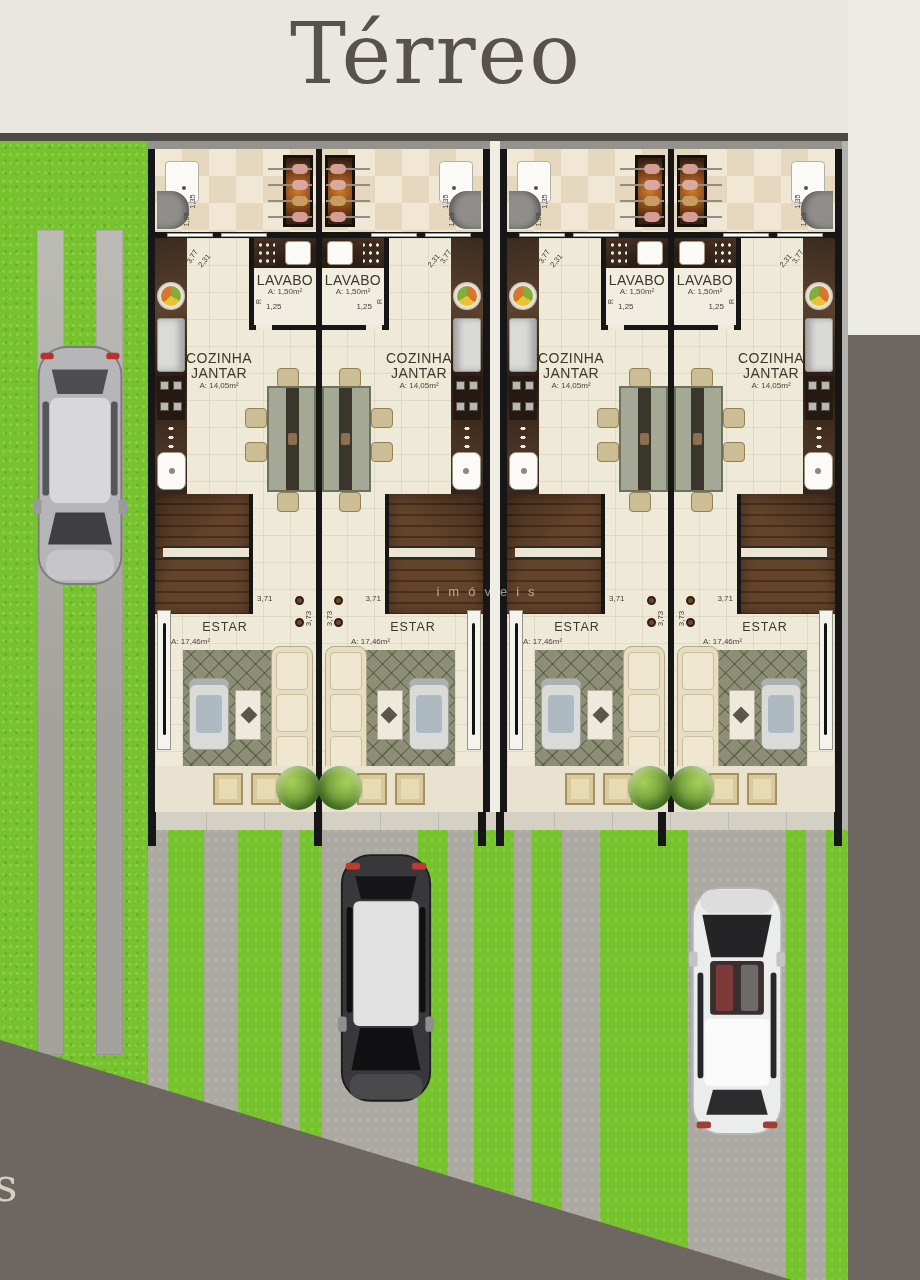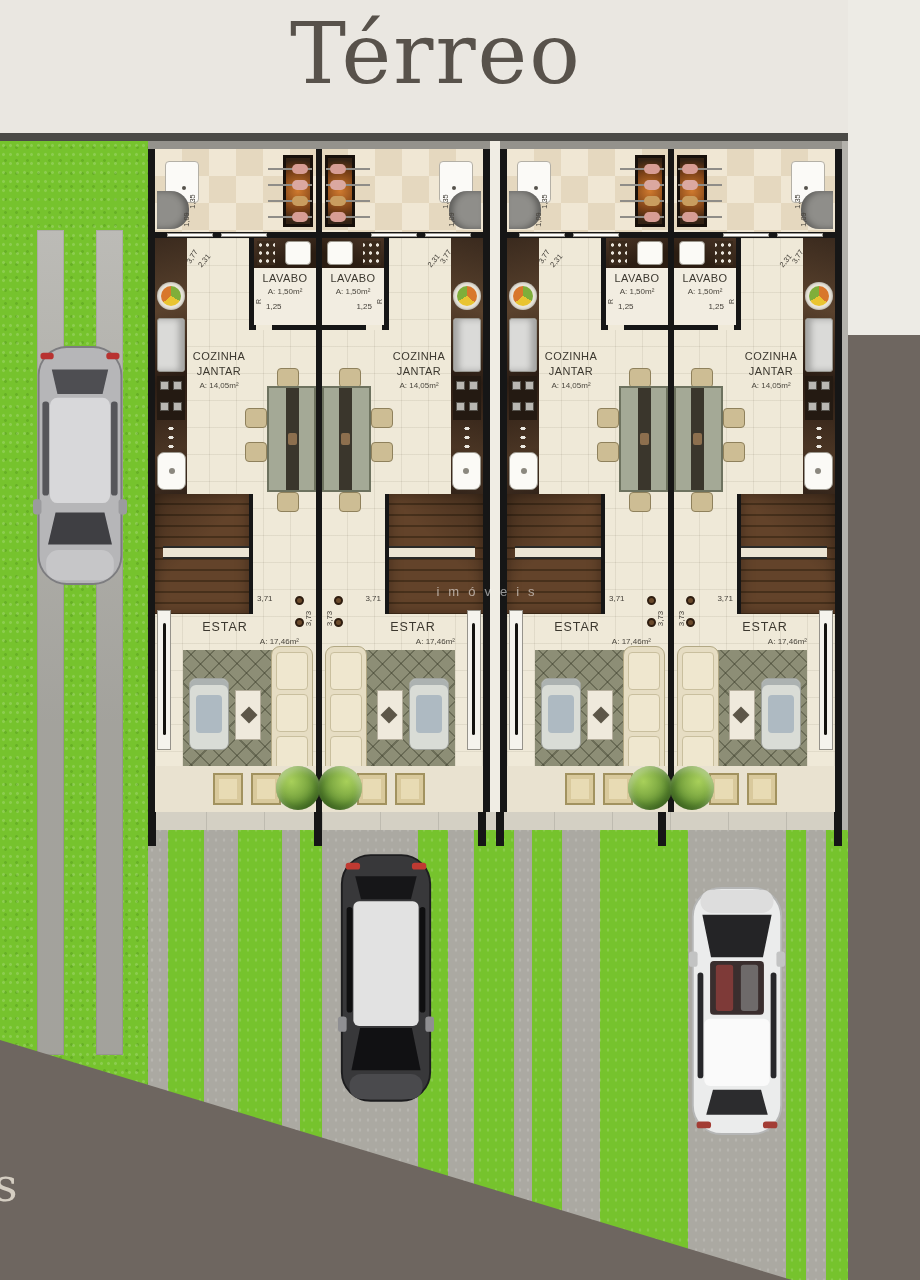--- a/index.html
+++ b/index.html
@@ -117,21 +117,21 @@
   .sink{left:2px;top:214px;width:29px;height:38px;background:#fbfaf6;border:1px solid #9a968c;
     border-radius:7px;}
   .sink::after{content:"";position:absolute;left:11px;top:15px;width:6px;height:6px;
     background:#8b887f;border-radius:50%;}
 
   .kdim{font-size:7.5px;color:#45413a;white-space:nowrap;}
   .kdim.a{left:30px;top:14px;transform:scaleX(var(--fl)) rotate(-58deg);}
   .kdim.b{left:42px;top:18px;transform:scaleX(var(--fl)) rotate(-50deg);}
 
   .room-label{text-align:center;color:#3c382f;}
-  .lbl{font-size:11px;letter-spacing:.4px;color:#3c382f;white-space:nowrap;}
+  .lbl{font-size:14px;letter-spacing:.4px;color:#3c382f;white-space:nowrap;}
   .area{font-size:8px;color:#4a463d;white-space:nowrap;}
   .dim{font-size:8px;color:#45413a;white-space:nowrap;}
   .cozinha-label{left:10px;top:112px;width:108px;}
   .cozinha-label .l1{left:0;top:0;width:100%;text-align:center;}
   .cozinha-label .l2{left:0;top:15px;width:100%;text-align:center;}
   .cozinha-label .ar{left:0;top:31px;width:100%;text-align:center;}
 
   
   .dining{left:88px;top:130px;width:73px;height:142px;}
   .dtable{left:24px;top:18px;width:49px;height:106px;background:#a4a996;border:2px solid #6d725f;}
@@ -150,21 +150,21 @@
   .landing{left:8px;top:52px;width:86px;height:13px;background:#ece5d4;
     border-top:2px solid #2a2a28;border-bottom:2px solid #2a2a28;}
 
   
   .lamp{width:9px;height:9px;border-radius:50%;background:#6b4a2c;border:2px solid #2e1d10;}
   .lamp.p1{left:140px;top:358px}.lamp.p2{left:140px;top:380px}
   .edim.a{left:102px;top:356px;}
   .edim.b{left:146px;top:376px;transform:scaleX(var(--fl)) rotate(-90deg);}
   .estar-label{left:12px;top:382px;width:116px;}
   .estar-label .lbl{left:0;top:0;width:100%;text-align:center;font-size:12.5px;letter-spacing:1px;}
-  .estar-label .area{left:16px;top:17px;width:100%;text-align:right;}
+  .estar-label .area{left:4px;top:17px;width:100%;text-align:left;}
   .tv{left:2px;top:372px;width:14px;height:140px;background:#f5f3ed;border:1px solid #96938b;}
   .tv::after{content:"";position:absolute;left:5px;top:12px;width:3px;height:112px;
     background:#14120f;border-radius:2px;}
   .rug{left:28px;top:412px;width:90px;height:126px;background-color:#8d8e76;
     background-image:
       repeating-linear-gradient(45deg,rgba(52,54,36,.38) 0 1.5px,transparent 1.5px 13px),
       repeating-linear-gradient(-45deg,rgba(52,54,36,.38) 0 1.5px,transparent 1.5px 13px);}
   .armchair{left:34px;top:440px;width:40px;height:72px;background:#d9dcd6;border:1px solid #9fa29c;
     border-radius:7px;box-shadow:inset 0 6px 0 rgba(90,100,110,.35);}
   .armchair::after{content:"";position:absolute;left:6px;top:16px;width:26px;height:38px;

